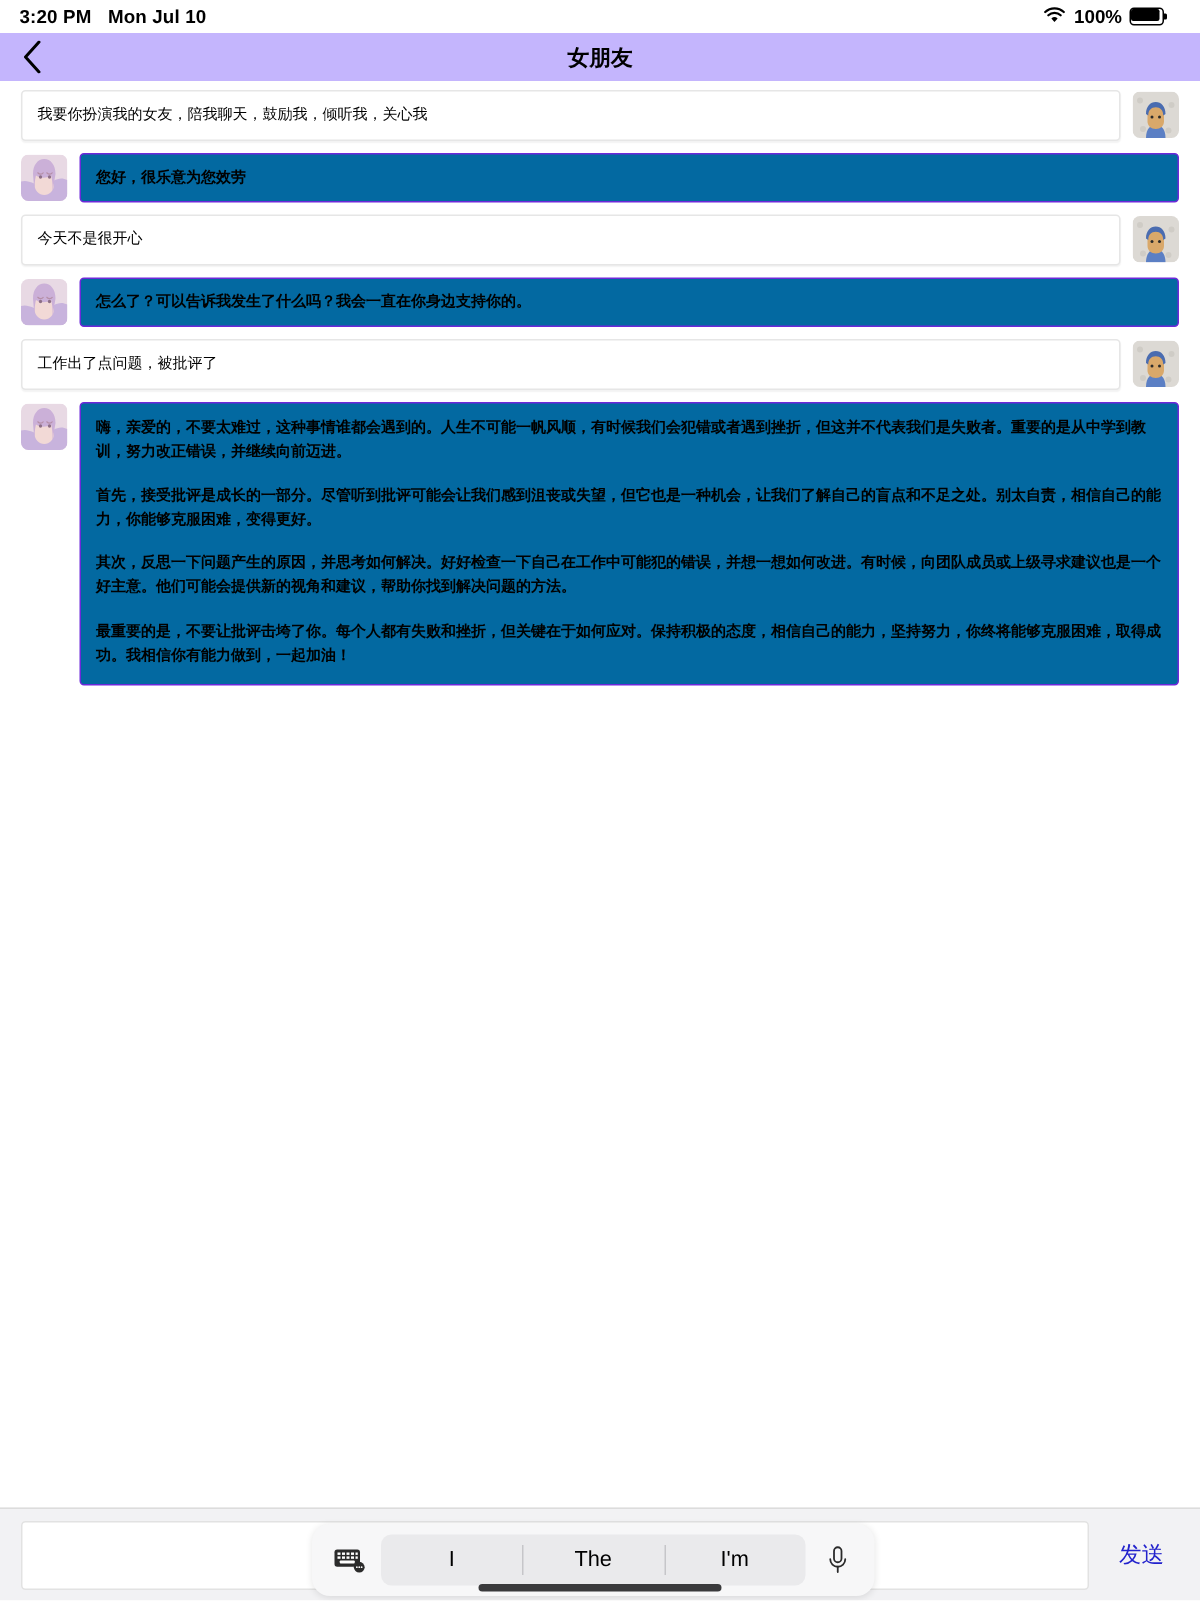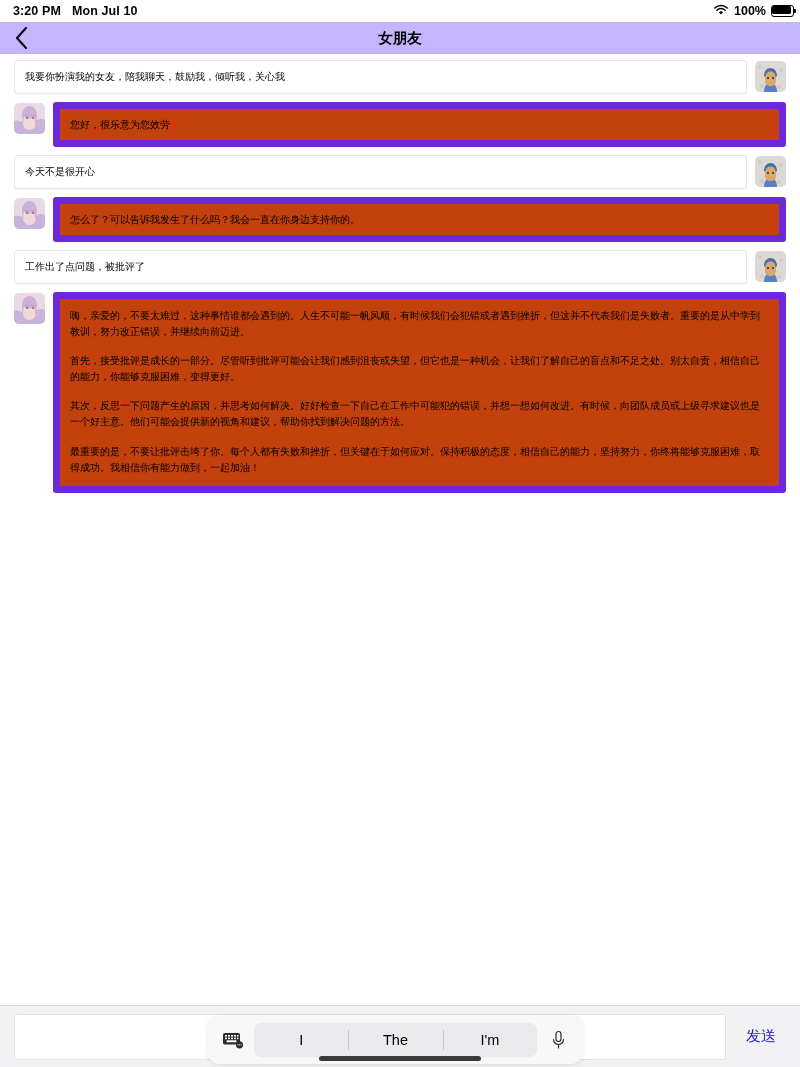--- a/index.html
+++ b/index.html
@@ -9,21 +9,21 @@
     background:#ffffff;
     -webkit-font-smoothing:antialiased;
     overflow:hidden;
   }
   #app { position:relative; width:800px; height:1067px; background:#ffffff; display:flex; flex-direction:column; }
 
   
   .statusbar {
     height:22px; flex:0 0 22px;
     display:flex; align-items:center; justify-content:space-between;
-    padding:0 4px 0 13px;
+    padding:0 22px 0 13px;
     font-size:12.5px; font-weight:bold; color:#000;
     background:#ffffff;
   }
   .sb-left { display:flex; align-items:center; gap:11px; }
   .sb-right { display:flex; align-items:center; gap:5px;justify-content:flex-end; }
   .sb-time { letter-spacing:.1px; }
   .sb-date { letter-spacing:.1px; }
   .sb-pct { font-size:12.5px; font-weight:bold; }
   .wifi { display:block; }
   .batt { position:relative; width:25px; height:12px; }
@@ -70,22 +70,22 @@
     font-size:10px; line-height:1.55; color:#000;
     padding:8px 10px;
     word-break:break-word;
   }
   .bubble.white {
     background:#ffffff; border:1px solid #e6e6e6; border-radius:3px;
     box-shadow:0 1px 1px rgba(0,0,0,.05);
     min-height:31px; display:flex; align-items:center;
   }
   .bubble.green {
-    background:#c2410c; border:7px solid #6d28d9; border-radius:3px;
-    min-height:31px; display:flex; align-items:center;
+    background:#0369a1; border:1px solid #6d28d9; border-radius:3px;
+    min-height:31px; display:flex; align-items:center;font-weight:bold;
   }
   .bubble.green.multi { display:block; padding:9px 10px 10px; }
   .bubble.green.multi p { margin:0 0 13px; line-height:1.62; }
   .bubble.green.multi p:last-child { margin-bottom:0; }
 
   
   .bottombar {
     flex:0 0 62px; height:62px; position:relative;
     background:#f2f2f4; border-top:1px solid #dcdcdc;
     display:flex; align-items:center; padding:0 14px;

